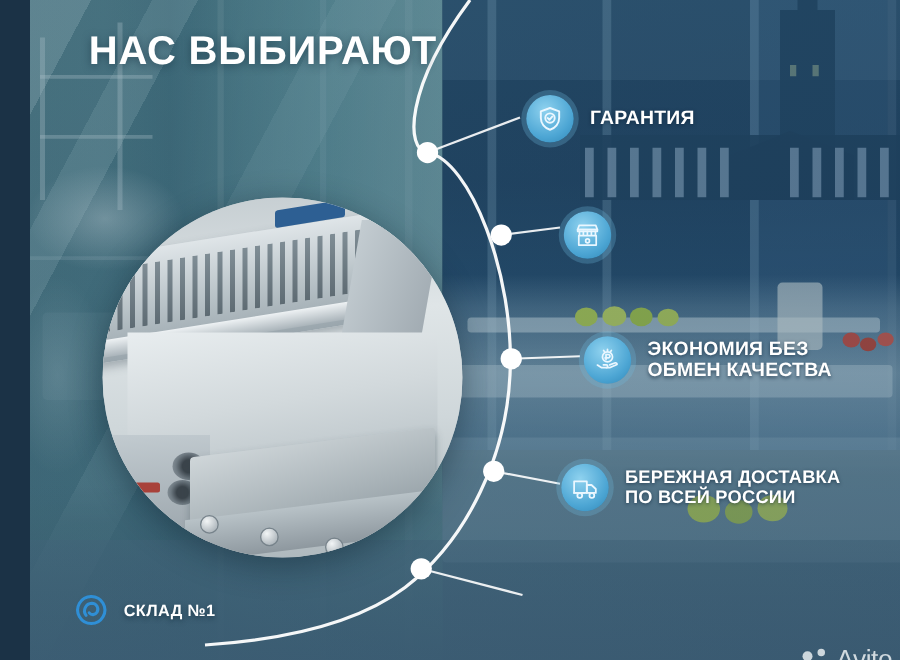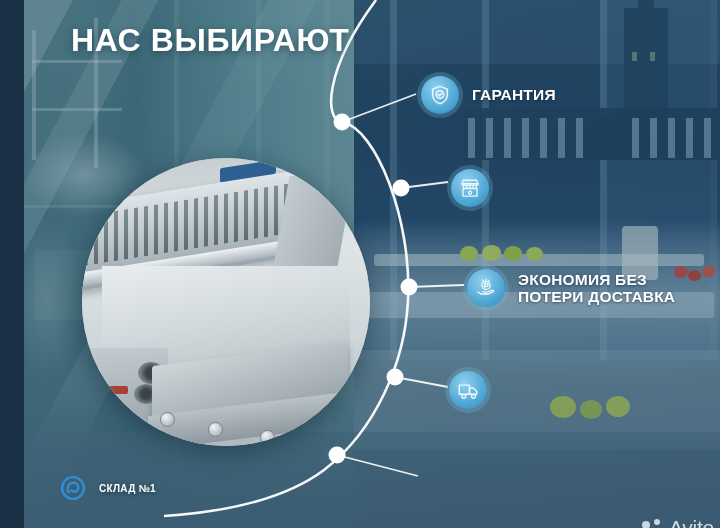--- a/index.html
+++ b/index.html
@@ -132,21 +132,21 @@
   .btxt{color:#fff;font-weight:700;font-size:15.5px;line-height:1.12;letter-spacing:.2px;white-space:pre-line;
         text-shadow:0 1px 3px rgba(8,30,50,.6);}
   .btxt.sm{font-size:14.6px;}
 
   
   .badge.plain .plate{background:linear-gradient(100deg, rgba(22,66,108,.42), rgba(24,76,122,.18));}
 
   
   .logo{position:absolute;left:34px;top:473px;display:flex;align-items:center;gap:11px;}
   .logo .mark{width:30px;height:30px;}
-  .logo .name{color:#fff;font-weight:700;font-size:10px;letter-spacing:.3px;
+  .logo .name{color:#fff;font-weight:700;font-size:13px;letter-spacing:.3px;
                text-shadow:0 1px 4px rgba(10,35,52,.6);}
 
   
   .avito{position:absolute;left:618px;top:516px;display:flex;align-items:center;gap:5px;opacity:.82;}
   .avito .dots{position:relative;width:22px;height:20px;}
   .avito .dots b{position:absolute;border-radius:50%;background:#eef3f5;display:block;}
   .avito .word{color:#f2f6f8;font-size:21px;font-weight:400;letter-spacing:-.3px;}
 </style>
 </head>
 <body>
@@ -317,36 +317,38 @@
       <span class="ic">
         <svg width="22" height="22" viewBox="0 0 24 24" fill="none" stroke="#eaf7ff" stroke-width="1.5" stroke-linecap="round" stroke-linejoin="round">
           <circle cx="12" cy="9.3" r="4.4"></circle>
           <path d="M10.7 11.6 V7.2 h1.9 a1.5 1.5 0 0 1 0 3 h-2.7"></path>
           <path d="M8.6 3.6 l.9 1.4 M12 2.7 v1.6 M15.4 3.6 l-.9 1.4"></path>
           <path d="M3.2 16.4 l3.4 2.2 h4.4 a1.2 1.2 0 0 0 0 -2.4 h-2.6"></path>
           <path d="M11 18.6 h3.3 l6 -2.6 a1.3 1.3 0 0 0 -1.4 -1.6 l-5 1.9"></path>
         </svg>
       </span>
       <span class="btxt">ЭКОНОМИЯ БЕЗ
-ПОТЕРИ ДОСТАВКА</span>
+ОБМЕН КАЧЕСТВА</span>
     </div>
   </div>
 
   <div class="badge pointed" style="left:414px;top:362px;width:306px;height:56px;">
     <div class="plate"></div>
     <div class="inner">
       <span class="ic">
         <svg width="23" height="23" viewBox="0 0 24 24" fill="none" stroke="#eaf7ff" stroke-width="1.5" stroke-linecap="round" stroke-linejoin="round">
           <path d="M2.4 6.4 h10.6 v9.6 H2.4 Z"></path>
           <path d="M13 9.4 h3.9 l3.6 3.3 v3.3 H13 Z"></path>
           <circle cx="7.1" cy="18.1" r="2"></circle>
           <circle cx="17.2" cy="18.1" r="2"></circle>
           <path d="M2.4 16 h2.7 M9.1 16 h2.1 M15.2 16 h.1"></path>
         </svg>
       </span>
+      <span class="btxt sm">БЕРЕЖНАЯ ДОСТАВКА
+ПО ВСЕЙ РОССИИ</span>
     </div>
   </div>
 
 
   <div class="logo">
     <span class="mark">
       <svg width="30" height="30" viewBox="0 0 32 32" fill="none" stroke="#2f8fd6" stroke-width="2.6" stroke-linecap="round">
         <path d="M16 4.4 a11.6 11.6 0 1 0 .01 0"></path>
         <path d="M11.6 20.6 a6.4 6.4 0 0 1 4.9 -10.3 a5.1 5.1 0 0 1 4.4 7.7 a4 4 0 0 1 -6.6 .4"></path>
       </svg>

